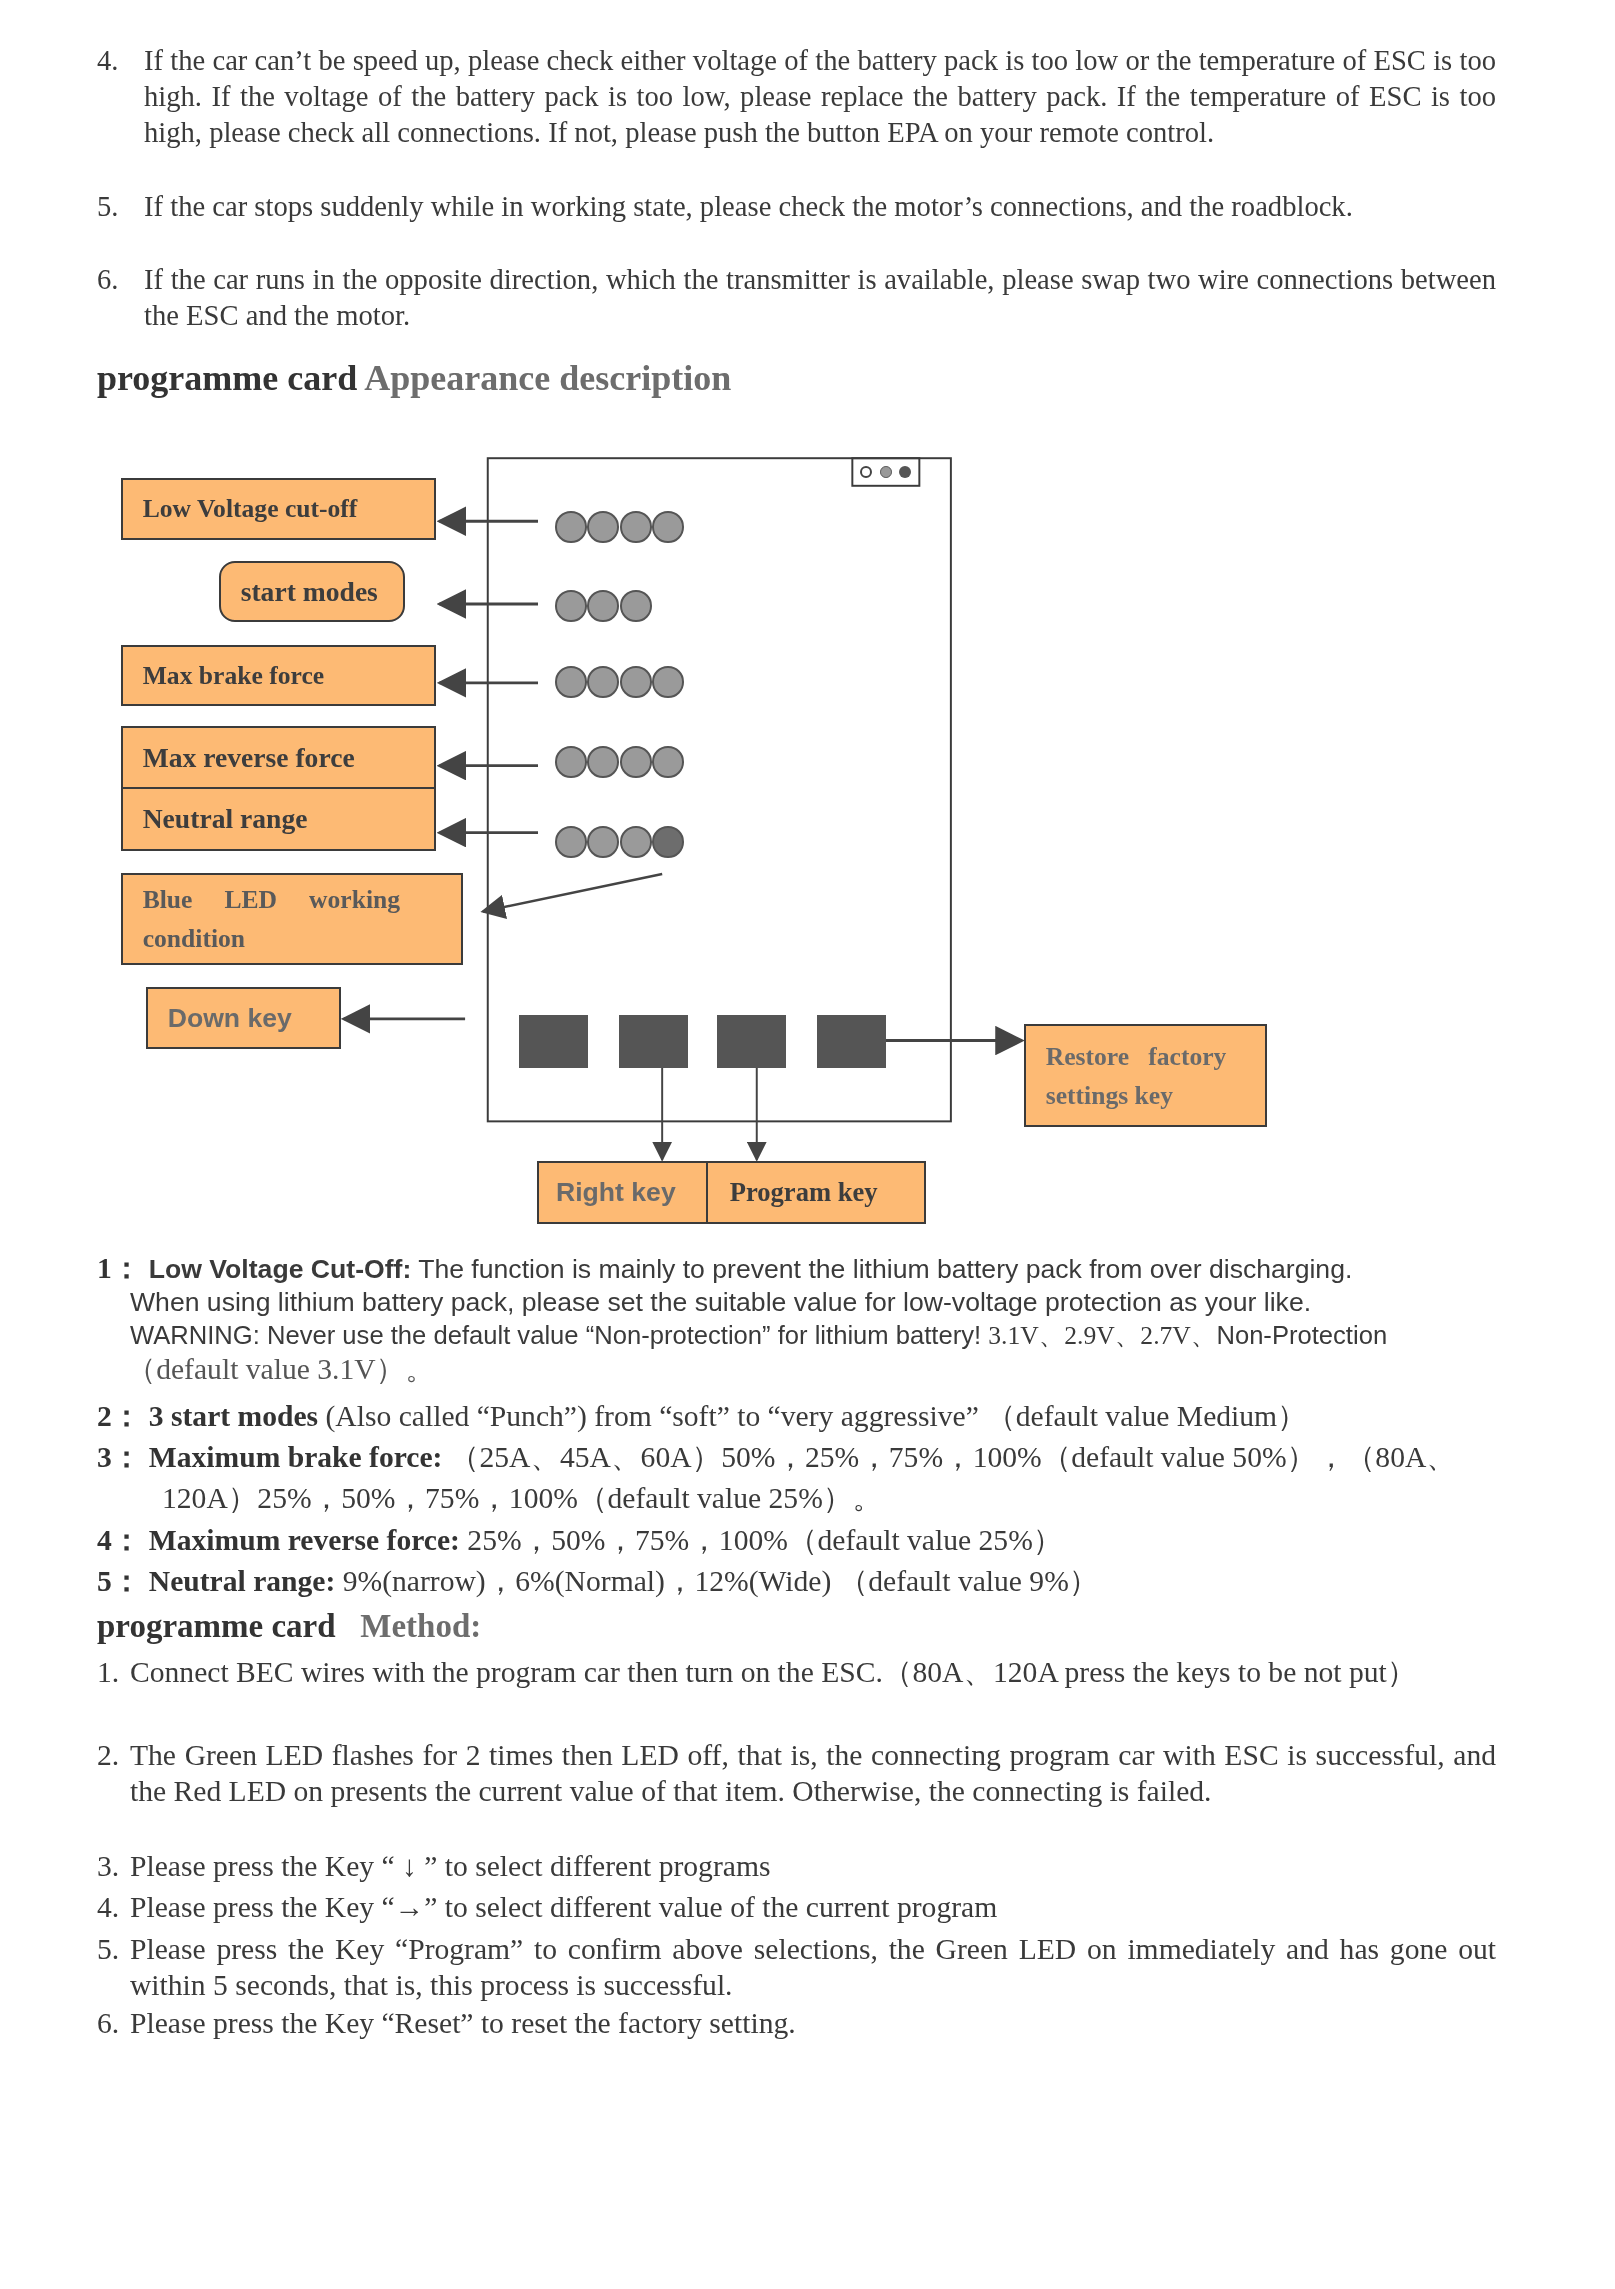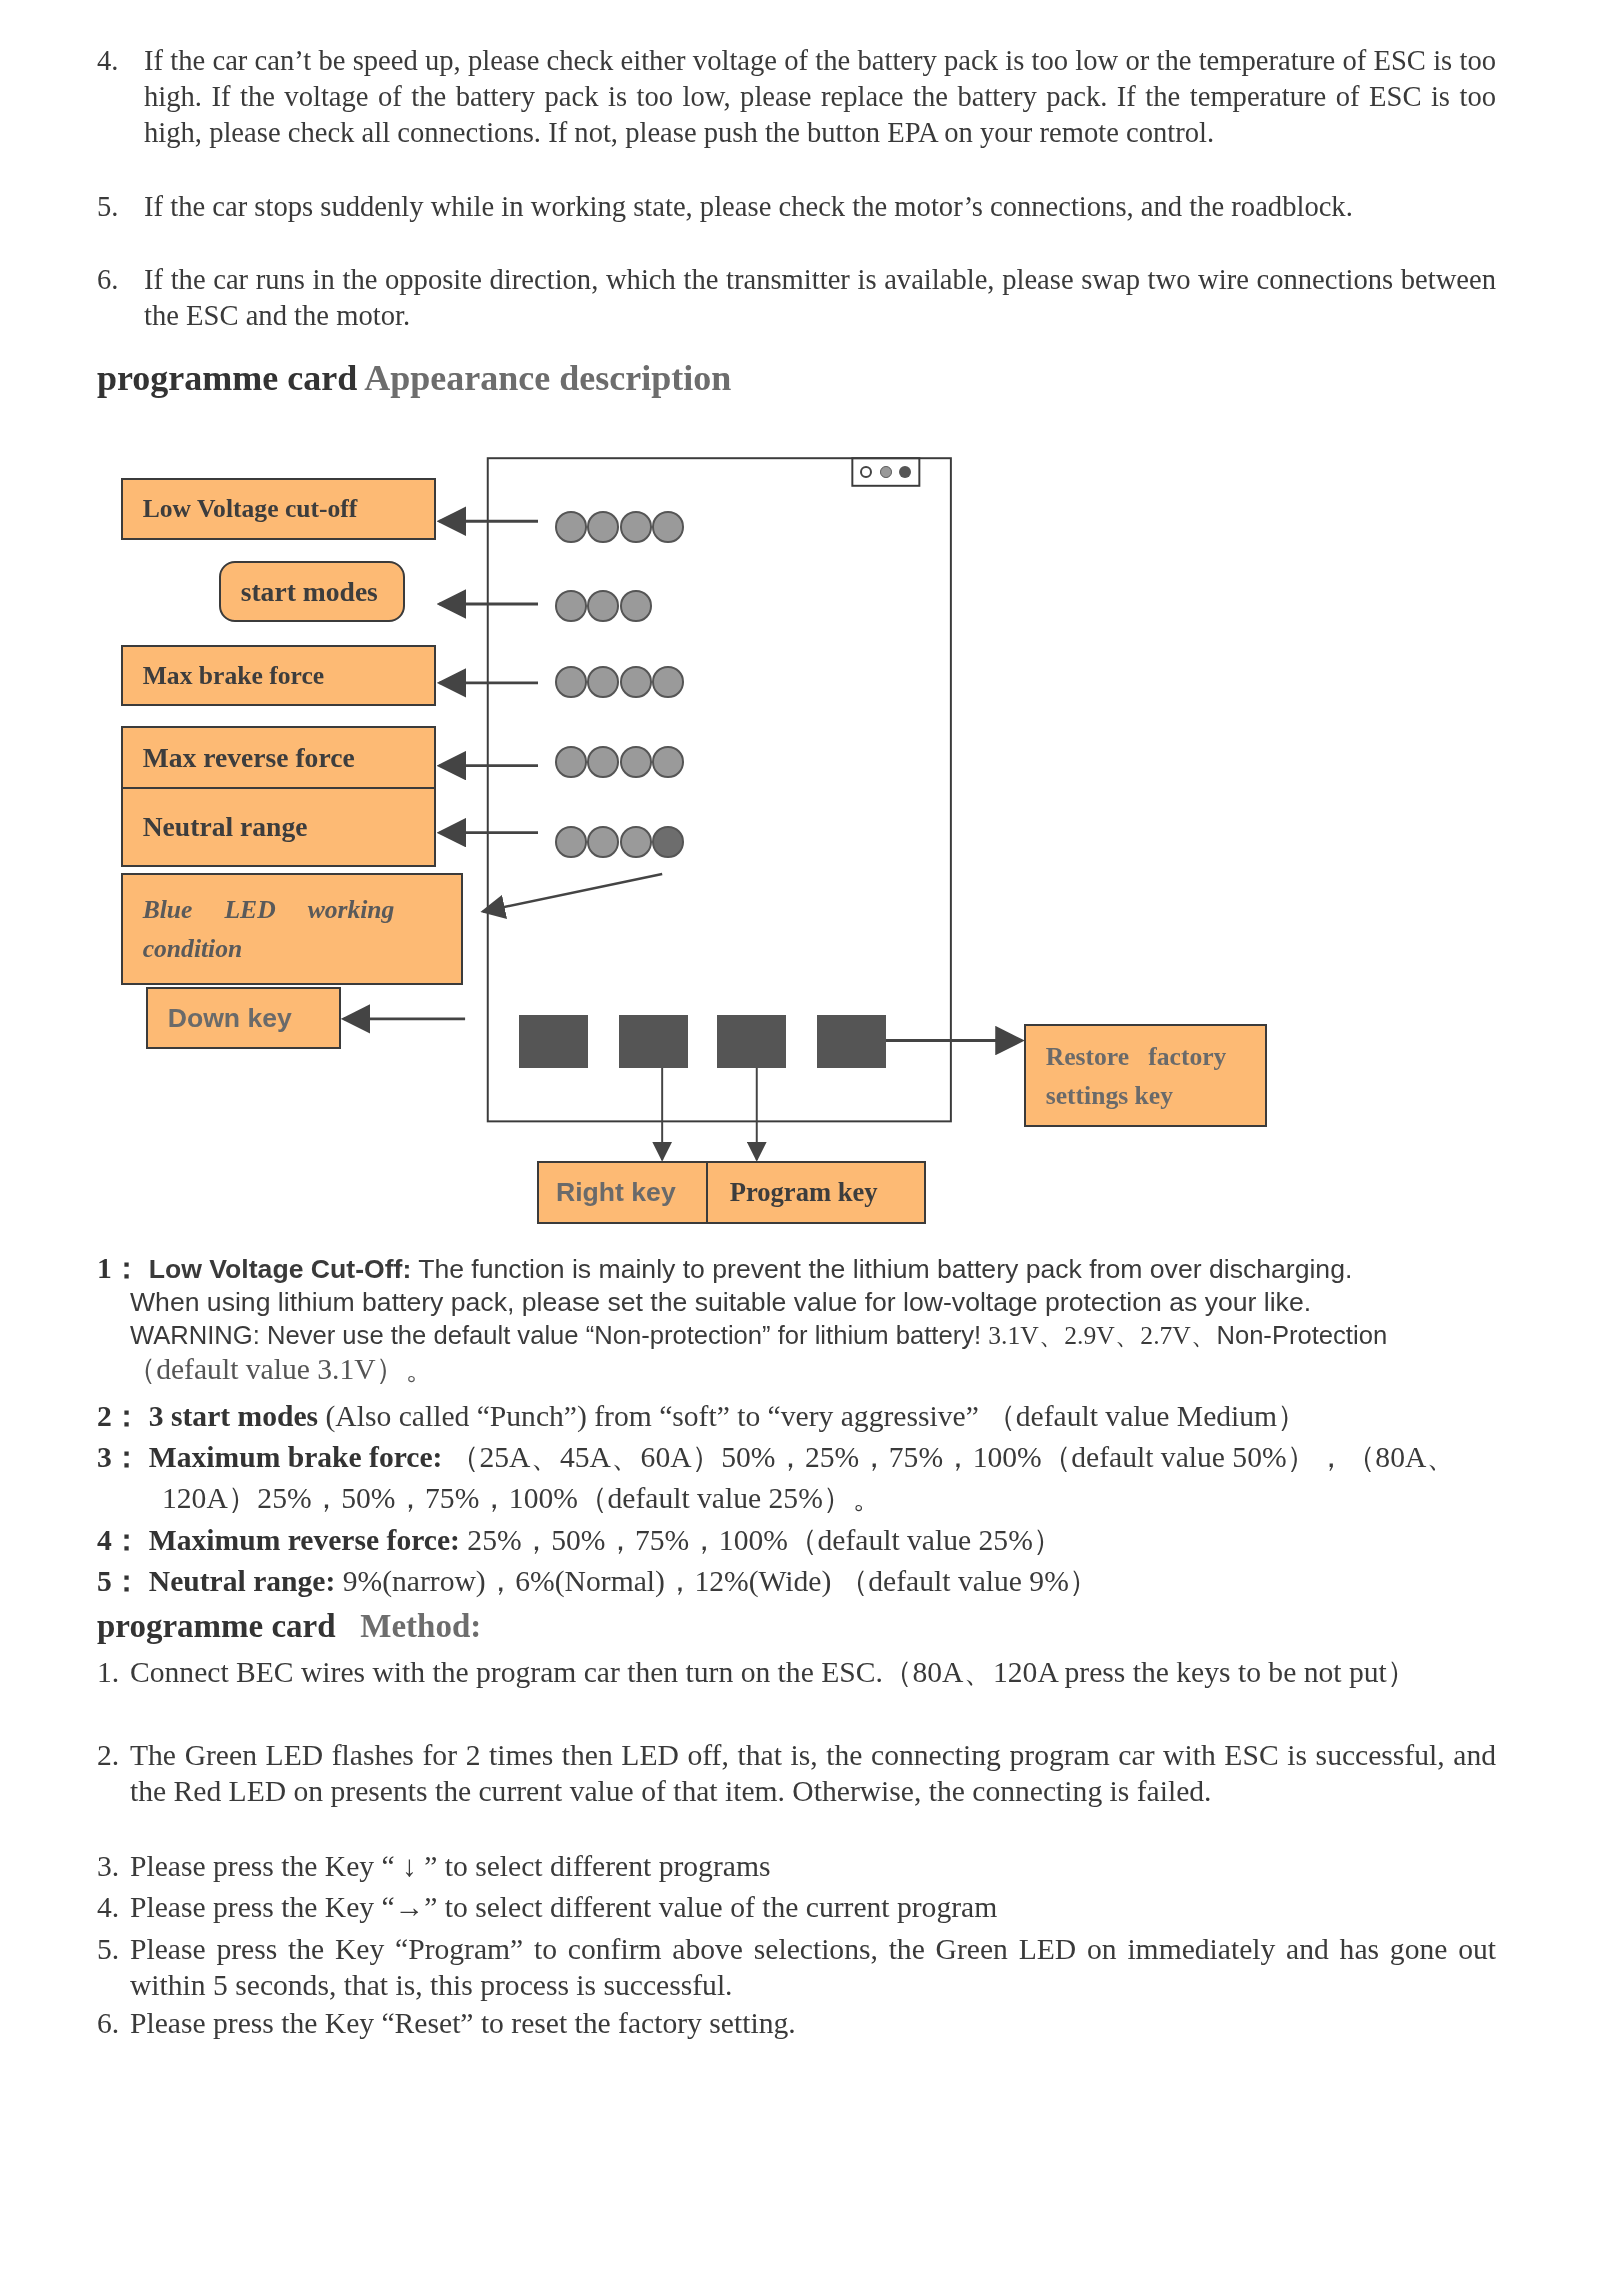--- a/index.html
+++ b/index.html
@@ -110,24 +110,24 @@
   </div>
   <div class="box" style="left:219px; top:561px; width:186px; height:61px;border-radius:16px;">
     <span>start modes</span>
   </div>
   <div class="box" style="left:121px; top:645px; width:315px; height:61px; font-size:25.6px;">
     <span>Max brake force</span>
   </div>
   <div class="box" style="left:121px; top:726px; width:315px; height:63px;">
     <span>Max reverse force</span>
   </div>
-  <div class="box" style="left:121px; top:789px; width:315px; height:78px; border-top:none;">
+  <div class="box" style="left:121px; top:789px; width:315px; height:62px; border-top:none;">
     <span>Neutral range</span>
   </div>
-  <div class="box" style="left:121px; top:873px; width:342px; height:112px; font-size:25.6px; color:#5a5a5a; flex-direction:column; align-items:flex-start; justify-content:center; line-height:39px; white-space:pre;font-style:italic;">
+  <div class="box" style="left:121px; top:873px; width:342px; height:92px; font-size:25.6px; color:#5a5a5a; flex-direction:column; align-items:flex-start; justify-content:center; line-height:39px; white-space:pre;">
     <span>Blue     LED     working</span>
     <span>condition</span>
   </div>
   <div class="box sans" style="left:146px; top:987px; width:195px; height:62px; font-size:26.6px; color:#6a6a6a;">
     <span>Down key</span>
   </div>
   <div class="box" style="left:1024px; top:1024px; width:243px; height:103px; font-size:25.6px; color:#6a6a6a; flex-direction:column; align-items:flex-start; justify-content:center; line-height:39px; white-space:pre;">
     <span>Restore   factory</span>
     <span>settings key</span>
   </div>

